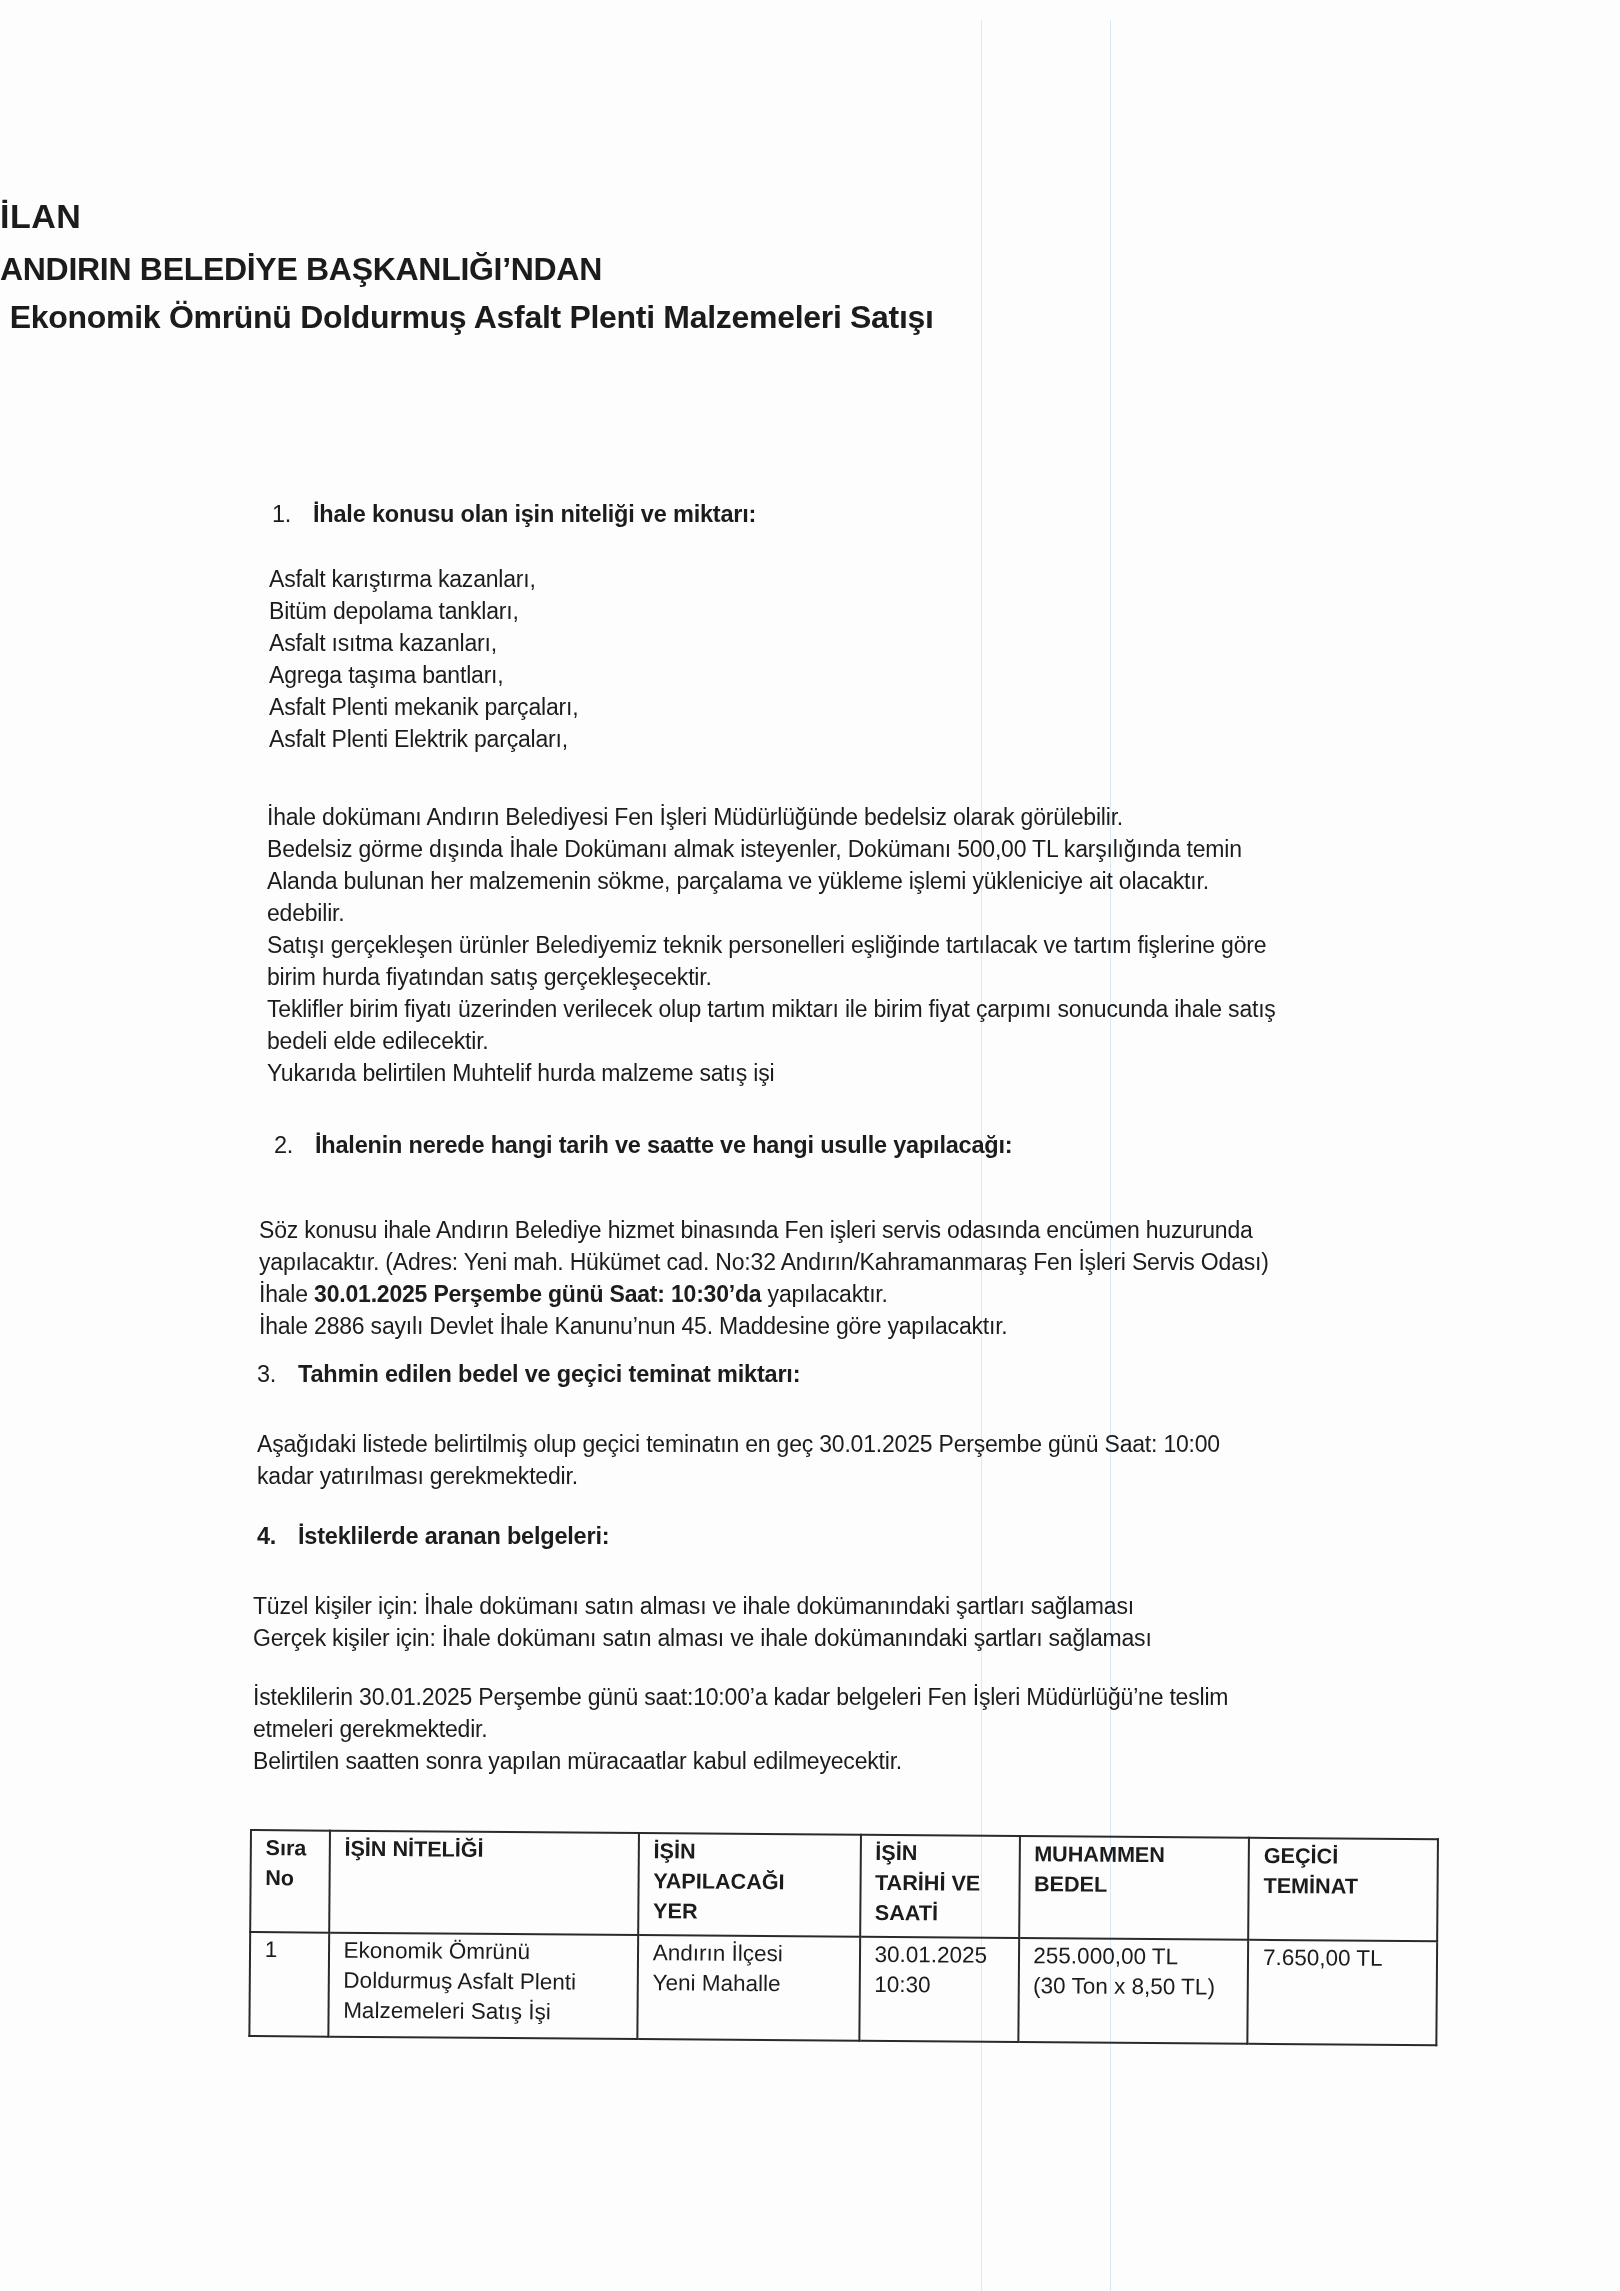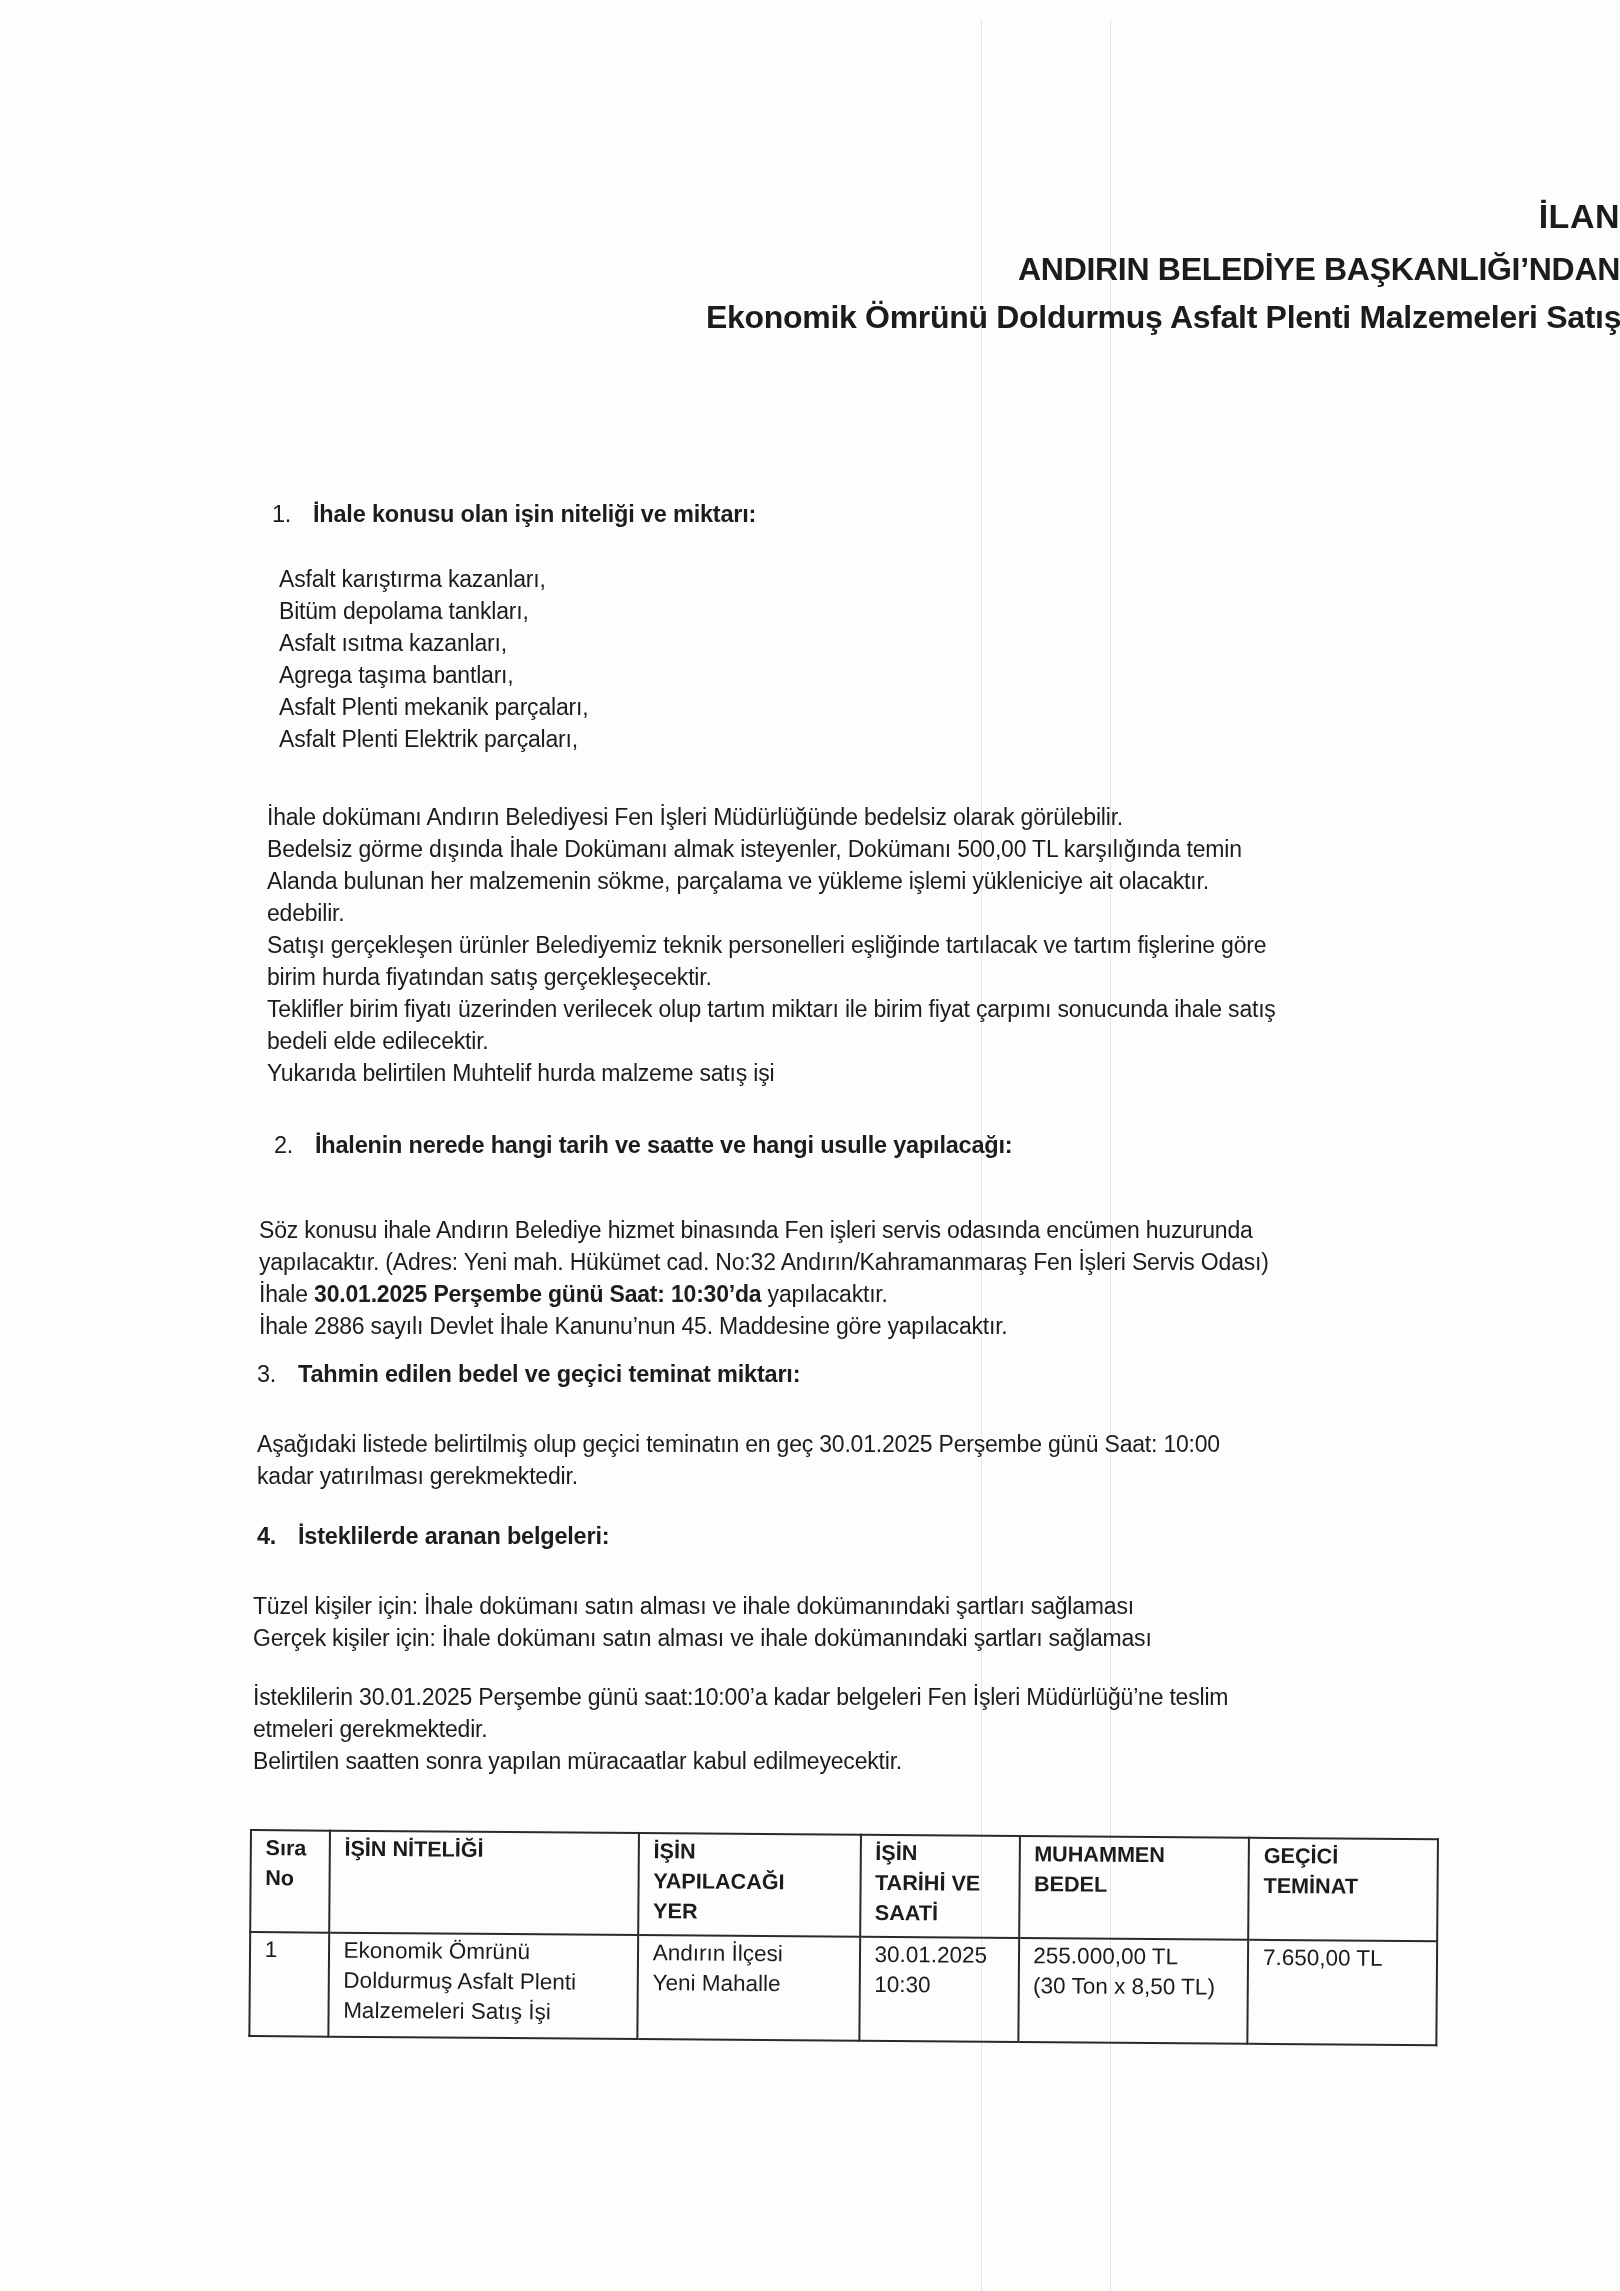--- a/index.html
+++ b/index.html
@@ -2,21 +2,21 @@
 <html><head>
 <meta charset="utf-8">
 <style>
   html, body { margin: 0; padding: 0; }
   body {
     width: 1620px; height: 2292px; position: relative; overflow: hidden;
     background: #fdfdfd; color: #1c1c1c;
     font-family: "Liberation Sans", "DejaVu Sans", sans-serif;
   }
   .scanline { position: absolute; top: 19.6px; bottom: 0; width: 1px; background: #cfe6ef; opacity: .8; }
-  .title-block { position: absolute; left: 0; width: 1620px; text-align: right; font-weight: bold; }
+  .title-block { position: absolute; left: 0; width: 1620px; text-align: left; font-weight: bold; }
   .t1 { top: 197px; font-size: 34px; letter-spacing: 0.5px; }
   .t2 { top: 251px; font-size: 32px; letter-spacing: -0.3px; }
   .t3 { top: 299px; font-size: 32px; letter-spacing: -0.3px; left: 9.8px; }
 
   .abs { position: absolute; white-space: nowrap; }
   .h { font-weight: bold; font-size: 23.5px; letter-spacing: -0.2px; }
   .num { display: inline-block; font-weight: normal; width: 41px; }
   .num.b { font-weight: bold; }
   .p { font-size: 23px; line-height: 32px; letter-spacing: -0.2px; }
   .p b { font-weight: bold; }
@@ -39,21 +39,21 @@
 <div class="scanline" style="left:981px"></div>
 <div class="scanline" style="left:1110px"></div>
 
 <div class="title-block t1">İLAN</div>
 <div class="title-block t2">ANDIRIN BELEDİYE BAŞKANLIĞI’NDAN</div>
 <div class="title-block t3">Ekonomik Ömrünü Doldurmuş Asfalt Plenti Malzemeleri Satışı</div>
 
 <div class="abs h" style="left:272px; top:501px;">
   <span class="num">1.</span><span>İhale konusu olan işin niteliği ve miktarı:</span>
 </div>
-<div class="abs p" style="left:279px; top:563px;">
+<div class="abs p" style="left:269px; top:563px;">
   <div>Asfalt karıştırma kazanları,</div>
   <div>Bitüm depolama tankları,</div>
   <div>Asfalt ısıtma kazanları,</div>
   <div>Agrega taşıma bantları,</div>
   <div>Asfalt Plenti mekanik parçaları,</div>
   <div>Asfalt Plenti Elektrik parçaları,</div>
 </div>
 <div class="abs p" style="left:267px; top:801px; line-height:32px;">
   <div>İhale dokümanı Andırın Belediyesi Fen İşleri Müdürlüğünde bedelsiz olarak görülebilir.</div>
   <div>Bedelsiz görme dışında İhale Dokümanı almak isteyenler, Dokümanı 500,00 TL karşılığında temin</div>

